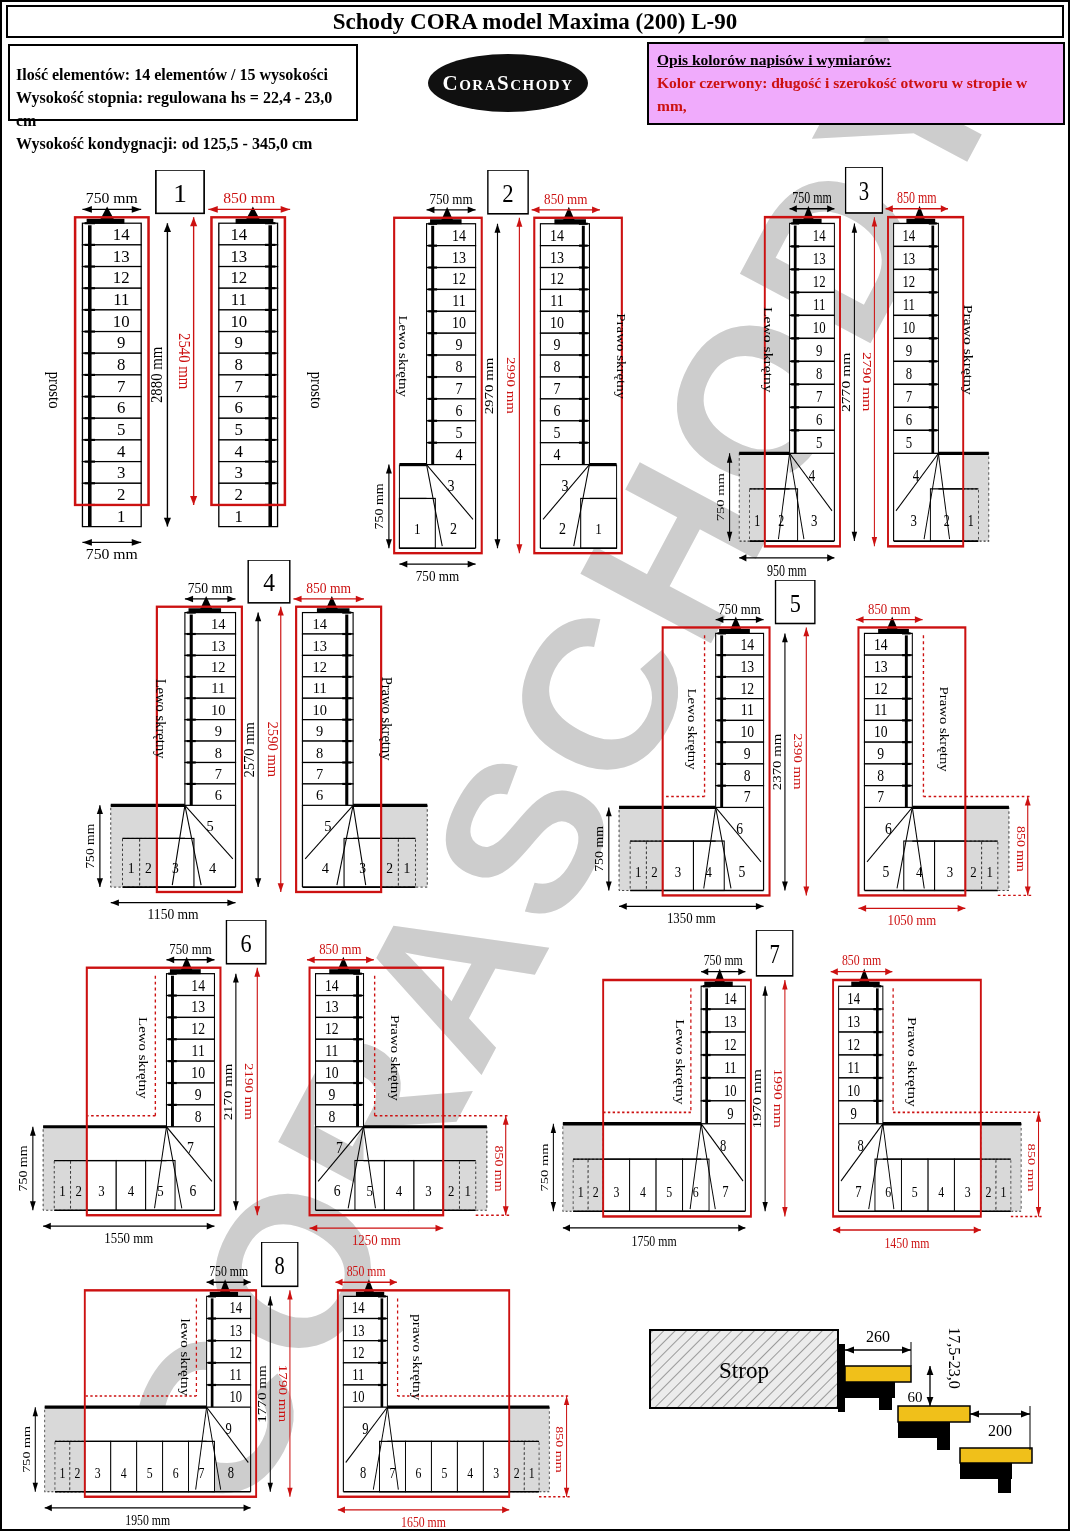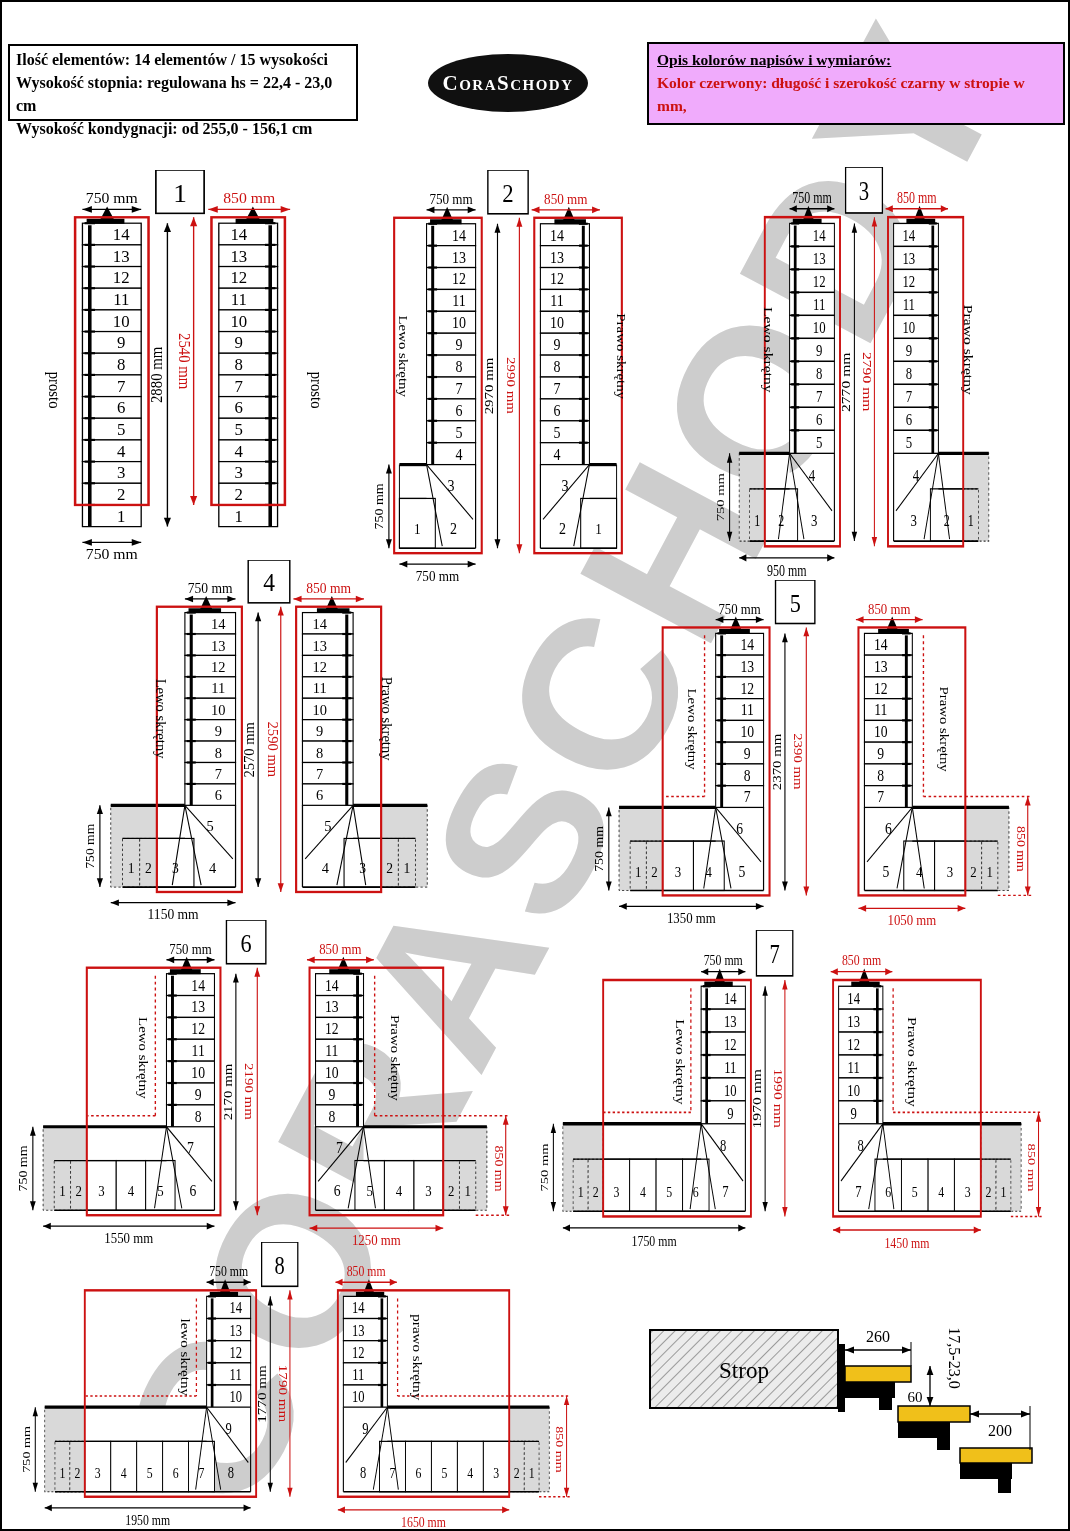--- a/index.html
+++ b/index.html
@@ -2,53 +2,54 @@
 <html><head>
 <meta charset="utf-8">
 <style>
   html,body{margin:0;padding:0;background:#888;}
   .page{position:relative;width:1070px;height:1531px;margin:0 auto;background:#fff;
         border:2px solid #000;box-sizing:border-box;overflow:hidden;
         font-family:"Liberation Serif","DejaVu Serif",serif;}
   .title-bar{position:absolute;left:4px;top:3px;width:1058px;height:33px;border:2px solid #000;
         box-sizing:border-box;text-align:center;font-size:23px;font-weight:600;line-height:30px;z-index:6;background:#fff;}
   .info-box{position:absolute;left:6px;top:42px;width:350px;height:77px;border:2px solid #000;
-        box-sizing:border-box;padding:2px 6px;font-size:16px;font-weight:bold;line-height:23px;z-index:6;background:#fff;}
+        box-sizing:border-box;padding:17px 6px;font-size:16px;font-weight:bold;line-height:23px;z-index:6;background:#fff;}
   .legend-box{position:absolute;left:645px;top:40px;width:418px;height:83px;border:2px solid #000;
         box-sizing:border-box;padding:4px 8px;font-size:15.5px;font-weight:bold;line-height:23px;z-index:6;background:#f0abfc;}
   .legend-title{text-decoration:underline;}
   .legend-red{color:#cc1111;}
   .logo{position:absolute;left:426px;top:52px;width:160px;height:58px;background:#101010;border-radius:50%;
         display:flex;align-items:center;justify-content:center;z-index:6;}
   .logo span{color:#fff;font-variant:small-caps;font-weight:bold;font-size:21px;letter-spacing:1.5px;
         font-family:"Liberation Serif","DejaVu Serif",serif;}
   .watermark{position:absolute;left:-320px;top:640px;width:1760px;text-align:center;white-space:nowrap;
         transform:rotate(-62deg);font-family:"Liberation Sans","DejaVu Sans",sans-serif;font-weight:bold;
         font-size:215px;letter-spacing:0.04em;color:#cdcdcd;z-index:1;pointer-events:none;}
   svg.pair, svg.detail{position:absolute;z-index:2;}
   svg text{font-family:"Liberation Serif","DejaVu Serif",serif;}
 </style>
 </head>
 <body>
 
 <div class="page">
+  <div class="title-bar">Schody CORA model Maxima (200) L-90</div>
 
   <div class="info-box">
     <div>Ilość elementów: 14 elementów / 15 wysokości</div>
     <div>Wysokość stopnia: regulowana  hs = 22,4 - 23,0 cm</div>
-    <div>Wysokość kondygnacji: od 255,0 - 156,1 cm</div>
+    <div>Wysokość kondygnacji: od 125,5 - 345,0 cm</div>
   </div>
 
   <div class="logo">
     <span>CoraSchody</span>
   </div>
 
   <div class="legend-box">
     <div class="legend-title">Opis kolorów napisów i wymiarów:</div>
-    <div class="legend-red">Kolor czerwony:  długość i szerokość czarny w stropie w mm,</div>
+    <div class="legend-red">Kolor czerwony:  długość i szerokość otworu w stropie w mm,</div>
   </div>
 
   <div class="watermark">CORASCHODY</div>
 
   <div id="diagram-layer">
       <svg viewBox="0 0 286 404" preserveAspectRatio="none" class="pair" style="left: 28px; top: 168px; width: 300px; height: 398px;">
         <g>
           <rect x="50" y="54" width="56" height="22" fill="#fff" stroke="#000" stroke-width="1.25"></rect>
           <text x="86.96000000000001" y="71" font-size="16" fill="#000" text-anchor="middle">14</text>
           <line x1="52" y1="54" x2="62" y2="54" stroke="#000" stroke-width="2.2"></line>

